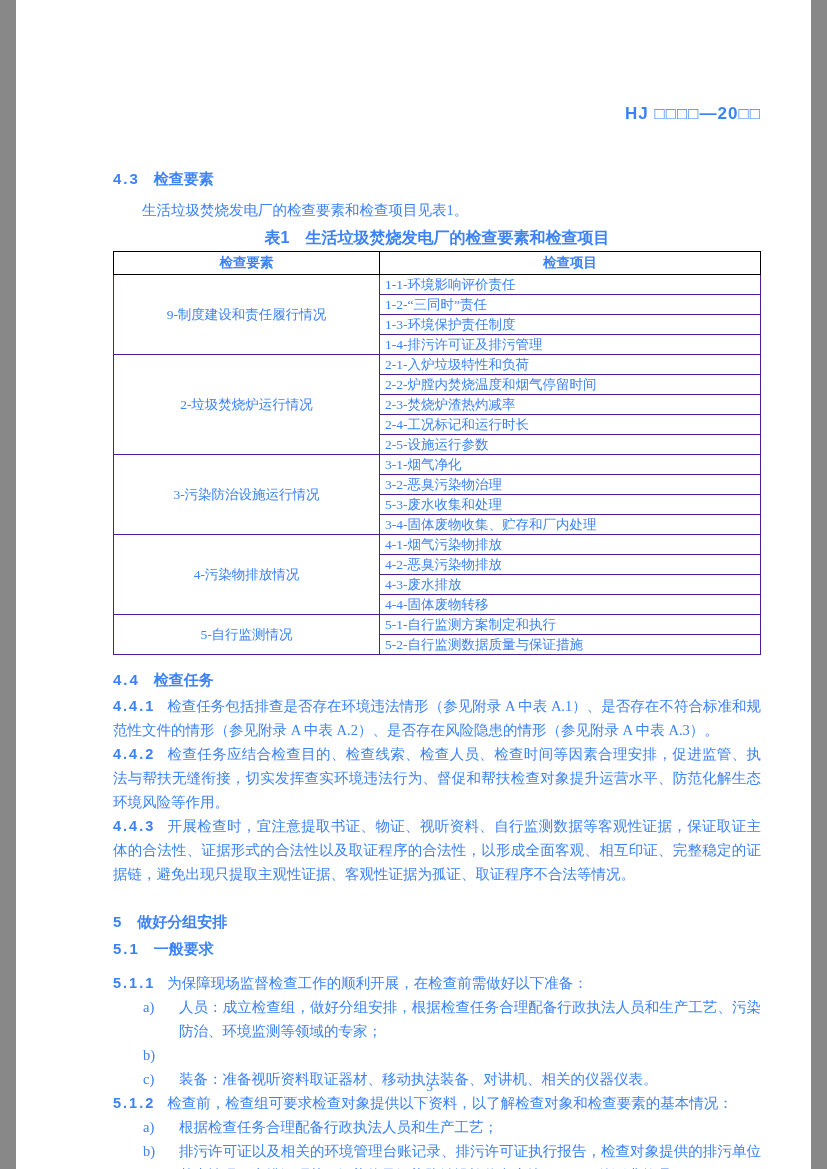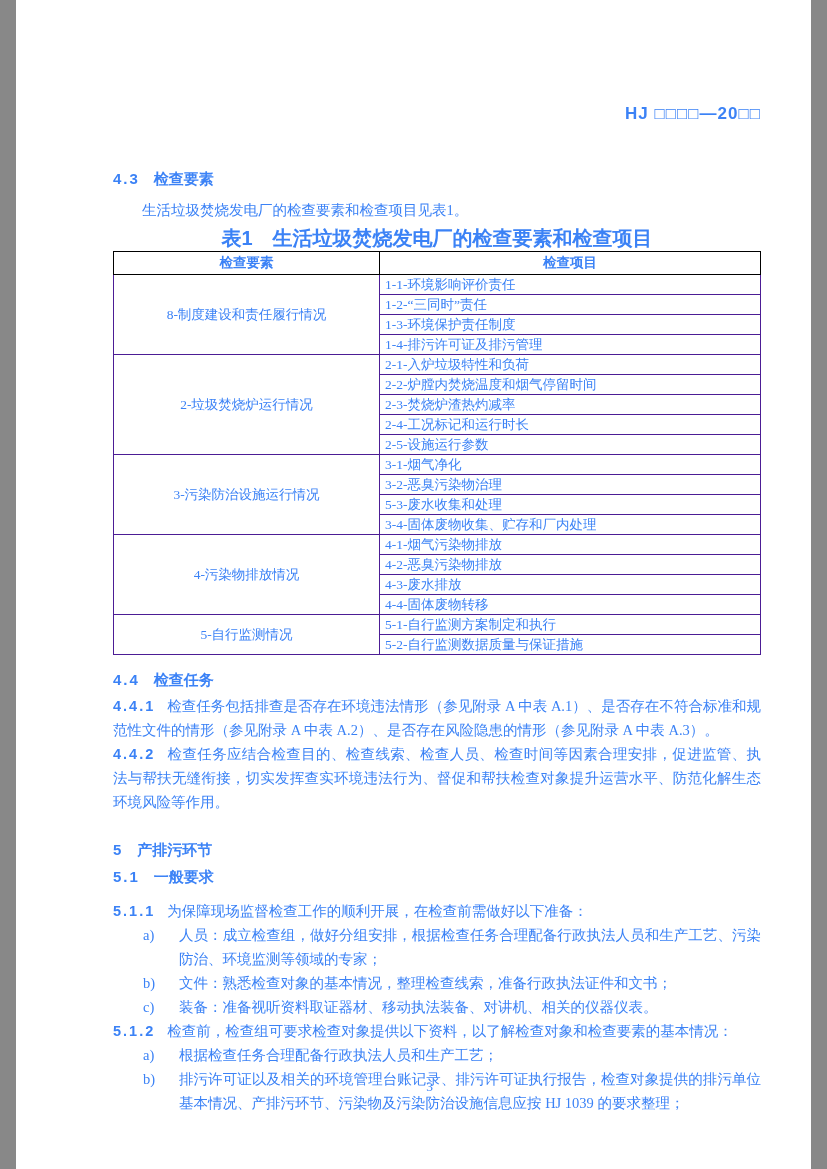--- a/index.html
+++ b/index.html
@@ -63,21 +63,21 @@
     letter-spacing:2px;
     margin-right:12px;
     white-space:nowrap;
   }
   
   .table-title{
     margin-top:6px;
     text-align:center;
     font-family:"Liberation Sans","DejaVu Sans",sans-serif;
     font-weight:bold;
-    font-size:20px;
+    font-size:16px;
     line-height:20px;
   }
   table.inspection{
     margin-top:3px;
     width:100%;
     border-collapse:collapse;
     border:1.5px solid #000;
     font-size:13.5px;
   }
   table.inspection th{
@@ -145,21 +145,21 @@
 
     <table class="inspection">
       <thead>
         <tr>
           <th>检查要素</th>
           <th>检查项目</th>
         </tr>
       </thead>
       <tbody>
           <tr>
-            <td class="el-cell" rowspan="4">8-制度建设和责任履行情况</td>
+            <td class="el-cell" rowspan="4">9-制度建设和责任履行情况</td>
             <td class="item-cell">1-1-环境影响评价责任</td>
           </tr>
           <tr>
             <td class="item-cell">1-2-“三同时”责任</td>
           </tr>
           <tr>
             <td class="item-cell">1-3-环境保护责任制度</td>
           </tr>
           <tr>
             <td class="item-cell">1-4-排污许可证及排污管理</td>
@@ -219,39 +219,41 @@
     <div class="sec-heading mt-44">
       <span class="h-num">4.4</span><span>检查任务</span>
     </div>
 
     <p class="para clause-para">
       <span class="clause-num">4.4.1</span><span>检查任务包括排查是否存在环境违法情形（参见附录 A 中表 A.1）、是否存在不符合标准和规范性文件的情形（参见附录 A 中表 A.2）、是否存在风险隐患的情形（参见附录 A 中表 A.3）。</span>
     </p>
     <p class="para">
       <span class="clause-num">4.4.2</span><span>检查任务应结合检查目的、检查线索、检查人员、检查时间等因素合理安排，促进监管、执法与帮扶无缝衔接，切实发挥查实环境违法行为、督促和帮扶检查对象提升运营水平、防范化解生态环境风险等作用。</span>
     </p>
+    <p class="para">
+      <span class="clause-num">4.4.3</span><span>开展检查时，宜注意提取书证、物证、视听资料、自行监测数据等客观性证据，保证取证主体的合法性、证据形式的合法性以及取证程序的合法性，以形成全面客观、相互印证、完整稳定的证据链，避免出现只提取主观性证据、客观性证据为孤证、取证程序不合法等情况。</span>
+    </p>
 
     <div class="sec-heading mt-5">
-      <span class="h-num">5</span><span>产排污环节</span>
+      <span class="h-num">5</span><span>做好分组安排</span>
     </div>
 
     <div class="sec-heading mt-51">
       <span class="h-num">5.1</span><span>一般要求</span>
     </div>
 
     <p class="para clause-para" style="margin-top:12px;">
       <span class="clause-num">5.1.1</span><span>为保障现场监督检查工作的顺利开展，在检查前需做好以下准备：</span>
     </p>
     <div class="list-item">
       <span class="list-marker">a)</span>
       <span class="list-text">人员：成立检查组，做好分组安排，根据检查任务合理配备行政执法人员和生产工艺、污染防治、环境监测等领域的专家；</span>
     </div>
     <div class="list-item">
       <span class="list-marker">b)</span>
-      <span class="list-text">文件：熟悉检查对象的基本情况，整理检查线索，准备行政执法证件和文书；</span>
     </div>
     <div class="list-item">
       <span class="list-marker">c)</span>
       <span class="list-text">装备：准备视听资料取证器材、移动执法装备、对讲机、相关的仪器仪表。</span>
     </div>
 
     <p class="para">
       <span class="clause-num">5.1.2</span><span>检查前，检查组可要求检查对象提供以下资料，以了解检查对象和检查要素的基本情况：</span>
     </p>
     <div class="list-item">

